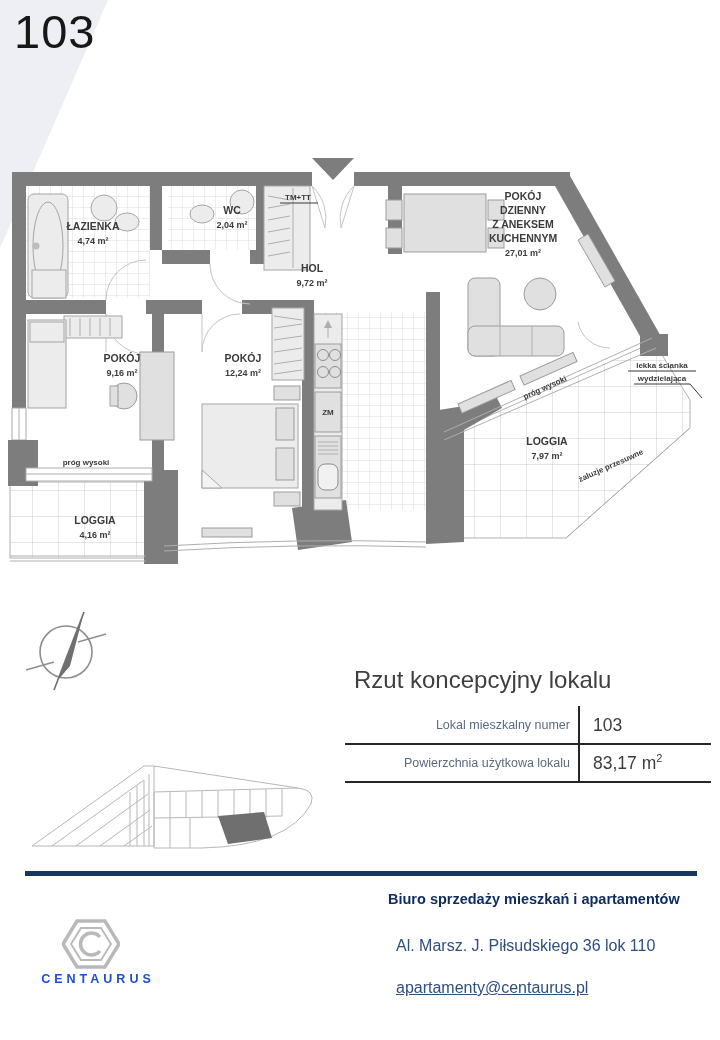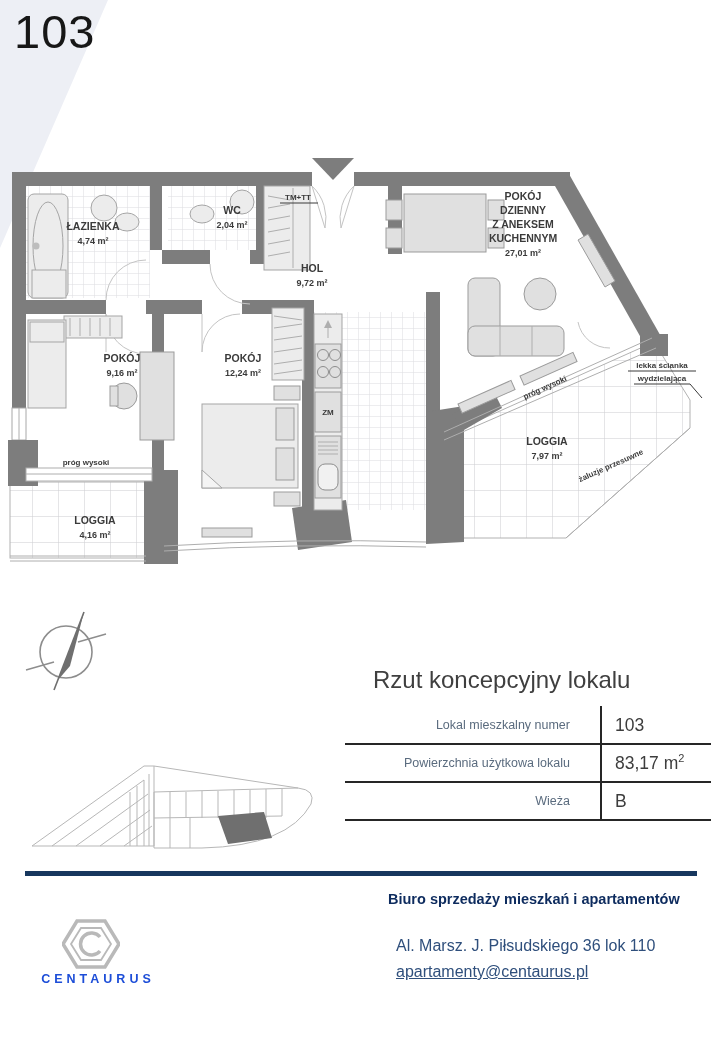--- a/index.html
+++ b/index.html
@@ -6,38 +6,38 @@
   body{width:720px;height:1040px;position:relative;overflow:hidden;
        font-family:"Liberation Sans",sans-serif;color:#3c3c3c;}
   .corner-band{position:absolute;left:0;top:0;width:130px;height:260px;
        background:#edeff5;clip-path:polygon(0 0,108px 0,0 248px);}
   .unit-number{position:absolute;left:14px;top:4px;font-size:47px;font-weight:500;
        color:#171717;letter-spacing:1px;}
   .plan-wrap{position:absolute;left:6px;top:152px;width:700px;height:428px;}
   .compass-wrap{position:absolute;left:18px;top:606px;width:96px;height:92px;}
   .keyplan-wrap{position:absolute;left:30px;top:752px;width:292px;height:118px;}
 
-  .info-title{position:absolute;left:373px;top:666px;font-size:24px;font-weight:400;
+  .info-title{position:absolute;left:354px;top:666px;font-size:24px;font-weight:400;
        color:#3f3f3f;}
   .info-table{position:absolute;left:345px;top:706px;width:366px;border-collapse:collapse;}
   .info-table tr{height:38px;}
   .info-table tr.sep{border-bottom:2px solid #262626;}
-  .info-table td.lab{width:224px;text-align:right;padding-right:30px;
+  .info-table td.lab{width:224px;text-align:right;padding-right:8px;
        color:#5a6b7e;font-size:12.5px;border-right:2px solid #262626;}
   .info-table td.val{padding-left:13px;color:#3d3d3d;font-size:17.5px;}
   .info-table td.val sup{font-size:11px;}
 
   .footer-rule{position:absolute;left:25px;top:871px;width:672px;height:5px;background:#17375e;}
   .logo-wrap{position:absolute;left:62px;top:918px;width:58px;height:52px;}
   .brand-name{position:absolute;left:30px;top:972px;width:136px;text-align:center;
        font-size:12.5px;font-weight:bold;letter-spacing:4px;color:#1d4ed8;}
   .contact{position:absolute;left:388px;top:891px;width:310px;}
   .contact .c-title{font-size:14.5px;font-weight:bold;color:#0d2b5e;margin-bottom:26px;}
   .contact .c-line{font-size:16px;color:#2f4f7c;line-height:26px;padding-left:8px;}
-  .contact .c-link{text-decoration:underline;cursor:pointer;}
+  .contact .c-link{text-decoration:underline;cursor:pointer;margin-top:16px;}
 
   
   .wall{fill:#7d7d7d;}
   .furn{fill:#e0e0e0;stroke:#9b9b9b;stroke-width:1;}
   .furn2{fill:#ececec;stroke:#a5a5a5;stroke-width:1;}
   .thin{stroke:#aeaeae;fill:none;stroke-width:1;}
   .arc{stroke:#c4c4c4;fill:none;stroke-width:1;}
   .lbl{font:bold 10.5px "Liberation Sans",sans-serif;fill:#3a3a3a;text-anchor:middle;}
   .lbl-a{font:bold 9px "Liberation Sans",sans-serif;fill:#3a3a3a;text-anchor:middle;}
   .ann{font:bold 8px "Liberation Sans",sans-serif;fill:#3a3a3a;text-anchor:middle;}
@@ -287,24 +287,20 @@
 <table class="info-table">
   <tbody>
       <tr class="sep">
     <td class="lab">Lokal mieszkalny numer</td>
     <td class="val"><span>103</span><sup></sup></td>
   </tr>
   <tr class="sep">
     <td class="lab">Powierzchnia użytkowa lokalu</td>
     <td class="val"><span>83,17 m</span><sup>2</sup></td>
   </tr>
-  <tr class="sep">
-    <td class="lab">Wieża</td>
-    <td class="val"><span>B</span><sup></sup></td>
-  </tr>
 </tbody>
   </table>
 
 <div class="footer-rule"></div>
 
 <div class="logo-wrap">
 <svg viewBox="0 0 58 52" width="58" height="52" xmlns="http://www.w3.org/2000/svg">
   <polygon points="15,3 43,3 57,26 43,49 15,49 1,26" fill="none" stroke="#b9b9b9" stroke-width="3.5"></polygon>
   <polygon points="19,10 39,10 49,26 39,42 19,42 9,26" fill="none" stroke="#b9b9b9" stroke-width="1.8"></polygon>
   <path d="M38 19 A11 11 0 1 0 38 33" fill="none" stroke="#b9b9b9" stroke-width="3.5"></path>

